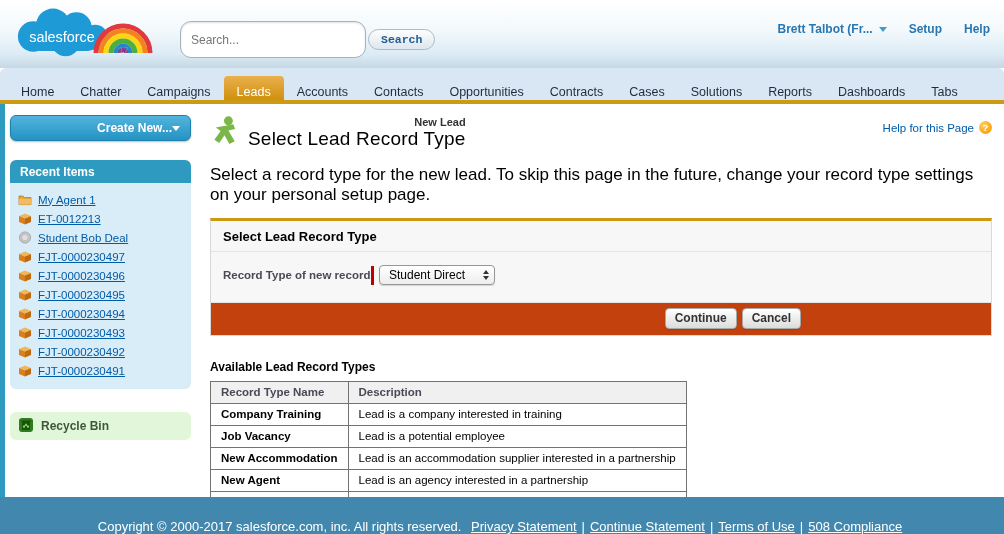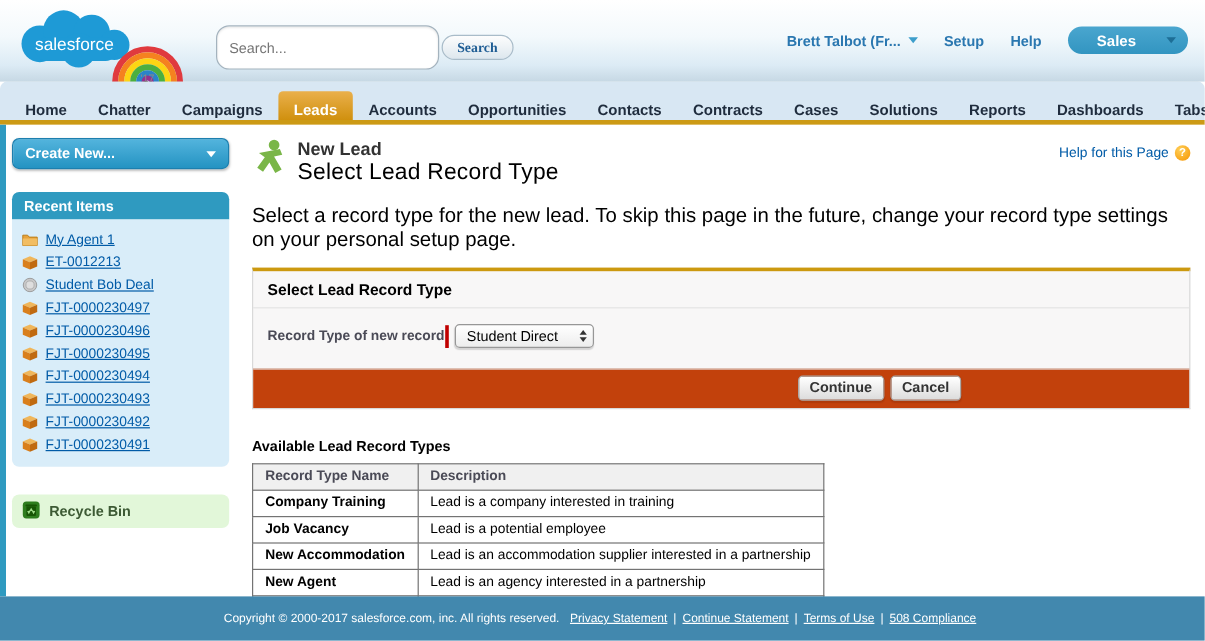--- a/index.html
+++ b/index.html
@@ -13,36 +13,36 @@
     color:#000;
   }
 
   
   .top-header {
     height:68px;
     background:linear-gradient(#ffffff 0%, #f3f9fc 45%, #dcebf5 80%, #c6d8e4 100%);
     position:relative;
   }
   .logo-cloud { position:absolute; left:8px; top:4px; }
-  .rainbow { position:absolute; left:92px; top:24px; }
+  .rainbow { position:absolute; left:92px; top:9px; }
 
   .search-group { position:absolute; left:180px; top:21px; display:flex; align-items:center; }
   .search-input {
     width:186px; height:37px;
     border:1px solid #a4b3be; border-radius:11px;
     padding:0 10px; font-size:12px; color:#333;
     font-family:"Liberation Sans", sans-serif;
     background:#fff; box-shadow:inset 0 1px 2px rgba(0,0,0,.12);
     outline:none;
   }
   .search-btn {
     height:21px; margin-left:2px; padding:0 12px;
     border:1px solid #a9bcc9; border-radius:11px;
     background:linear-gradient(#fdfdfd,#dde7ee);
-    font-family:Liberation Serif, serif;
+    font-family:Liberation Mono, monospace;
     font-size:11.5px; font-weight:bold; color:#1f5d94; cursor:pointer;
   }
 
   .header-right { position:absolute; right:14px; top:22px; display:flex; align-items:center; gap:22px; }
   .hdr-link { color:#2a77b0; font-size:12px; font-weight:bold; text-decoration:none; cursor:pointer; display:flex; align-items:center; gap:6px; }
   .caret-down {
     width:0; height:0; display:inline-block;
     border-left:4px solid transparent; border-right:4px solid transparent;
     border-top:5px solid #3d9ecb;
   }
@@ -57,41 +57,41 @@
   .app-menu-btn .caret-down { border-top-color:#1d6e96; }
 
   
   .tab-bar {
     height:32px; background:#d8e7f3;
     border-radius:6px 6px 0 0;
     display:flex; align-items:flex-end; padding-left:8px;
   }
   .tab {
     height:24px; line-height:32px; padding:0 13px;
-    font-size:12.5px; font-weight:bold; color:#1f2c3d;
+    font-size:12.5px; font-weight:normal; color:#1f2c3d;
     cursor:pointer; white-space:nowrap;
   }
   .tab.active {
     background:linear-gradient(#eab04c,#d0900e);
     color:#fff; border-radius:4px 4px 0 0;
   }
   .tab-underline { height:4px; background:#cc9a15; }
 
   
   .content { position:relative; height:393px; background:#fff; }
   .sidebar-strip { position:absolute; left:0; top:0; width:5px; height:100%; background:#2f9ac0; }
 
   .sidebar { position:absolute; left:10px; top:0; width:181px; }
   .create-new-btn {
     margin-top:11px; width:181px; height:26px;
     border:1px solid #1d7fae; border-radius:6px;
     background:linear-gradient(#53b4dd,#2493c2);
     color:#fff; font-weight:bold; font-size:12px;
     font-family:"Liberation Sans", sans-serif;
-    display:flex; align-items:center; justify-content:space-between;
+    display:flex; align-items:center; justify-content:flex-end;
     padding:0 10px; cursor:pointer;
     box-shadow:0 1px 2px rgba(0,0,0,.25);
   }
   .create-new-btn .caret-down { border-top-color:#fff; }
 
   .recent-panel { margin-top:19px; width:181px; }
   .recent-header {
     height:23px; background:#2f9ac0; border-radius:6px 6px 0 0;
     color:#fff; font-weight:bold; font-size:12px;
     display:flex; align-items:center; padding-left:10px;
@@ -105,21 +105,21 @@
     margin-top:23px; width:181px; height:28px;
     background:#e2f7d9; border-radius:6px;
     display:flex; align-items:center; gap:7px; padding-left:8px;
   }
   .recycle-label { font-size:12px; font-weight:bold; color:#3d5a34; }
 
   
   .main { position:absolute; left:210px; top:0; right:12px; }
   .page-header { display:flex; align-items:flex-start; gap:7px; padding-top:11px; }
   .page-header-texts { display:flex; flex-direction:column; }
-  .page-type { font-size:15px; font-weight:bold; color:#333; margin-top:1px; }
+  .page-type { font-size:11px; font-weight:bold; color:#333; margin-top:1px;text-align:right; }
   .page-title { font-size:19px; color:#000; letter-spacing:.2px; }
 
   .help-link {
     position:absolute; right:0; top:17px;
     color:#015ba7; font-size:11.5px; text-decoration:none; cursor:pointer;
     display:flex; align-items:center; gap:5px;
   }
   .help-q {
     width:13px; height:13px; border-radius:50%;
     background:radial-gradient(circle at 35% 30%, #ffcf57, #f59300);
@@ -179,22 +179,22 @@
     font-size:11.5px; padding:4px 10px 5px; background:#fff;
   }
   .rt-table th { background:#f0f0f0; color:#4a4a56; font-weight:bold; }
   .rt-table td.name-col { font-weight:bold; color:#000; min-width:125px; white-space:nowrap; }
   .rt-table td.desc-col { min-width:300px; white-space:nowrap; }
 
   
   .footer {
     position:absolute; left:0; bottom:0; width:100%; height:37px;
     background:#4288ae; color:#fff;
-    display:flex; align-items:center; justify-content:center;
-    font-size:10px;
+    display:flex; align-items:flex-end; justify-content:center;
+    font-size:13px;
   }
   .footer a { color:#fff; text-decoration:underline; cursor:pointer; margin:0 4px; }
   .footer .sep { margin:0 1px; }
 </style>
 </head>
 <body>
 
 <div class="top-header">
   <div class="logo-cloud">
     <svg width="108" height="56" viewBox="0 0 120 62">
@@ -226,35 +226,31 @@
     <button class="search-btn">Search</button>
   </div>
 
   <div class="header-right">
     <a class="hdr-link">
       <span>Brett Talbot (Fr...</span>
       <span class="caret-down"></span>
     </a>
     <a class="hdr-link">Setup</a>
     <a class="hdr-link">Help</a>
-    <button class="app-menu-btn">
-      <span>Sales</span>
-      <span class="caret-down"></span>
-    </button>
   </div>
 </div>
 
 <div class="tab-bar">
   <div class="tab">Home</div>
   <div class="tab">Chatter</div>
   <div class="tab">Campaigns</div>
   <div class="tab active">Leads</div>
   <div class="tab">Accounts</div>
+  <div class="tab">Contacts</div>
   <div class="tab">Opportunities</div>
-  <div class="tab">Contacts</div>
   <div class="tab">Contracts</div>
   <div class="tab">Cases</div>
   <div class="tab">Solutions</div>
   <div class="tab">Reports</div>
   <div class="tab">Dashboards</div>
   <div class="tab">Tabs</div>
 
 </div>
 <div class="tab-underline"></div>
 

